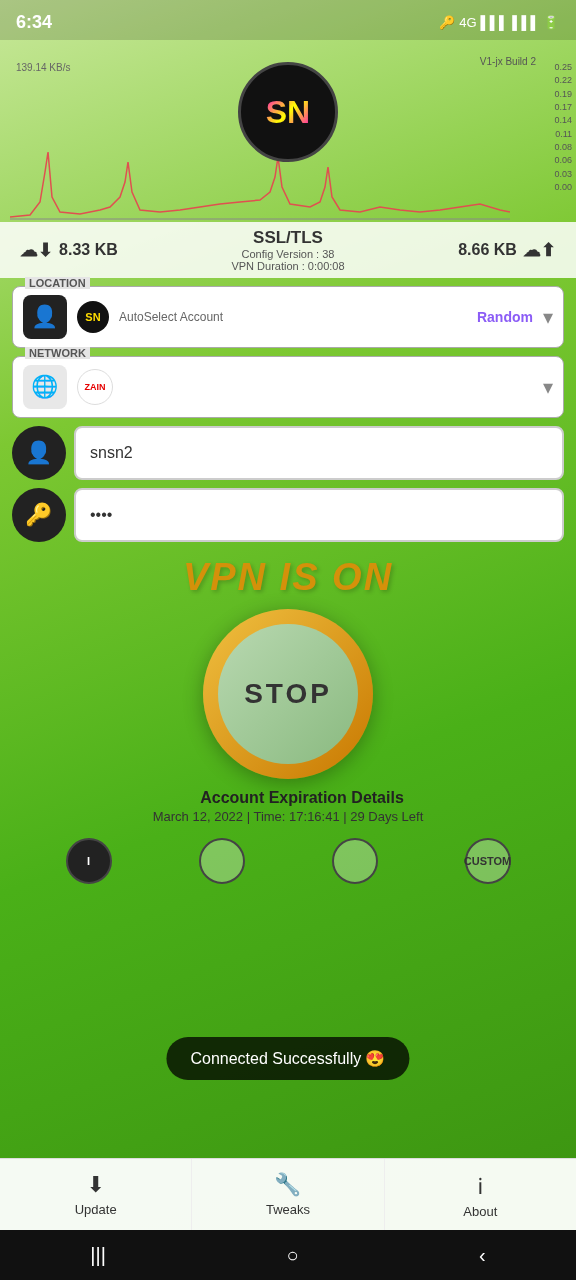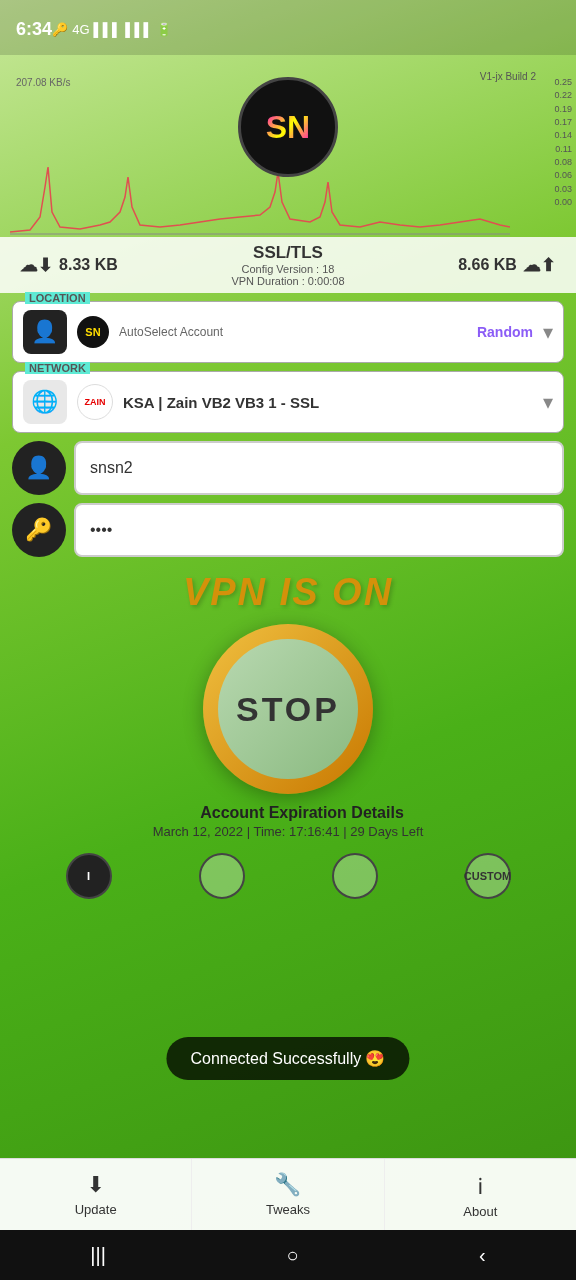--- a/index.html
+++ b/index.html
@@ -9,24 +9,25 @@
       min-height: 1280px;
       font-family: 'Arial', sans-serif;
       background: linear-gradient(160deg, #c8e89a 0%, #7dc832 30%, #4ab018 60%, #3a9010 100%);
       position: relative;
       overflow-x: hidden;
     }
 
     
     .status-bar {
       display: flex;
+      justify-content: space-between;
       align-items: center;
       padding: 8px 16px 4px;
       background: rgba(0,0,0,0.15);
-      height: 55px;
+      height: 40px;
     }
     .status-time {
       font-size: 18px;
       font-weight: bold;
       color: white;
     }
     .status-icons {
       display: flex;
       align-items: center;
       gap: 4px;
@@ -138,21 +139,21 @@
       margin: 8px 12px;
       border: 1.5px solid #aaa;
       border-radius: 8px;
       background: white;
       position: relative;
     }
     .section-label {
       position: absolute;
       top: -10px;
       left: 12px;
-      background: #5eead4;
+      background: #e5e5e5;
       padding: 0 4px;
       font-size: 11px;
       color: #555;
       font-weight: bold;
     }
     .section-content {
       display: flex;
       align-items: center;
       padding: 8px 10px;
       gap: 10px;
@@ -284,21 +285,21 @@
       width: 140px;
       height: 140px;
       border-radius: 50%;
       background: linear-gradient(135deg, #b8d8b0, #8aba80);
       display: flex;
       align-items: center;
       justify-content: center;
       cursor: pointer;
     }
     .stop-btn-text {
-      font-size: 34px;
+      font-size: 28px;
       font-weight: 900;
       color: #333;
       letter-spacing: 3px;
     }
 
     
     .account-expiry {
       text-align: center;
       margin: 8px 0;
     }
@@ -443,36 +444,36 @@
     <span>0.14</span>
     <span>0.11</span>
     <span>0.08</span>
     <span>0.06</span>
     <span>0.03</span>
     <span>0.00</span>
   </div>
   <div class="logo-circle">
     <span class="logo-text">SN</span>
   </div>
-  <div class="chart-label">207.08 KB/s</div>
+  <div class="chart-label">139.14 KB/s</div>
 
   <svg class="chart-svg" viewBox="0 0 500 80" preserveAspectRatio="none">
     <polyline fill="none" stroke="#e05050" stroke-width="1.5" points="0,75 20,73 30,60 35,30 38,10 42,55 50,70 70,72 90,68 100,65 110,55 115,40 118,20 122,50 130,68 150,70 170,68 190,65 210,62 230,60 250,58 260,50 265,35 268,15 272,45 280,62 300,65 310,60 315,45 318,25 322,55 330,68 350,70 370,65 390,68 410,70 430,68 450,65 470,62 490,68 500,70"></polyline>
     <line x1="0" y1="77" x2="500" y2="77" stroke="#888" stroke-width="1"></line>
   </svg>
 </div>
 
 <div class="stats-row">
   <div class="stat-item">
     <span class="stat-icon">☁⬇</span>
     <span>8.33 KB</span>
   </div>
   <div class="stat-center">
     <span class="stat-protocol">SSL/TLS</span>
-    <span class="stat-config">Config Version : 18</span>
+    <span class="stat-config">Config Version : 38</span>
     <span class="stat-config">VPN Duration : 0:00:08</span>
   </div>
   <div class="stat-item">
     <span>8.66 KB</span>
     <span class="stat-icon">☁⬆</span>
   </div>
 </div>
 
 <div class="section-box">
   <span class="section-label">LOCATION</span>
@@ -494,21 +495,20 @@
 <div class="section-box">
   <span class="section-label">NETWORK</span>
   <div class="section-content">
     <div class="section-icon-box light">
       <span style="font-size:22px;">🌐</span>
     </div>
     <div class="zain-logo">
       <span class="zain-text">ZAIN</span>
     </div>
     <div class="section-text">
-      <div class="section-title">KSA | Zain VB2 VB3 1 - SSL</div>
     </div>
     <span class="section-arrow">▾</span>
   </div>
 </div>
 
 <div class="input-row">
   <div class="input-icon-btn">
     <span>👤</span>
   </div>
   <input class="input-field" type="text" value="snsn2" style="">

